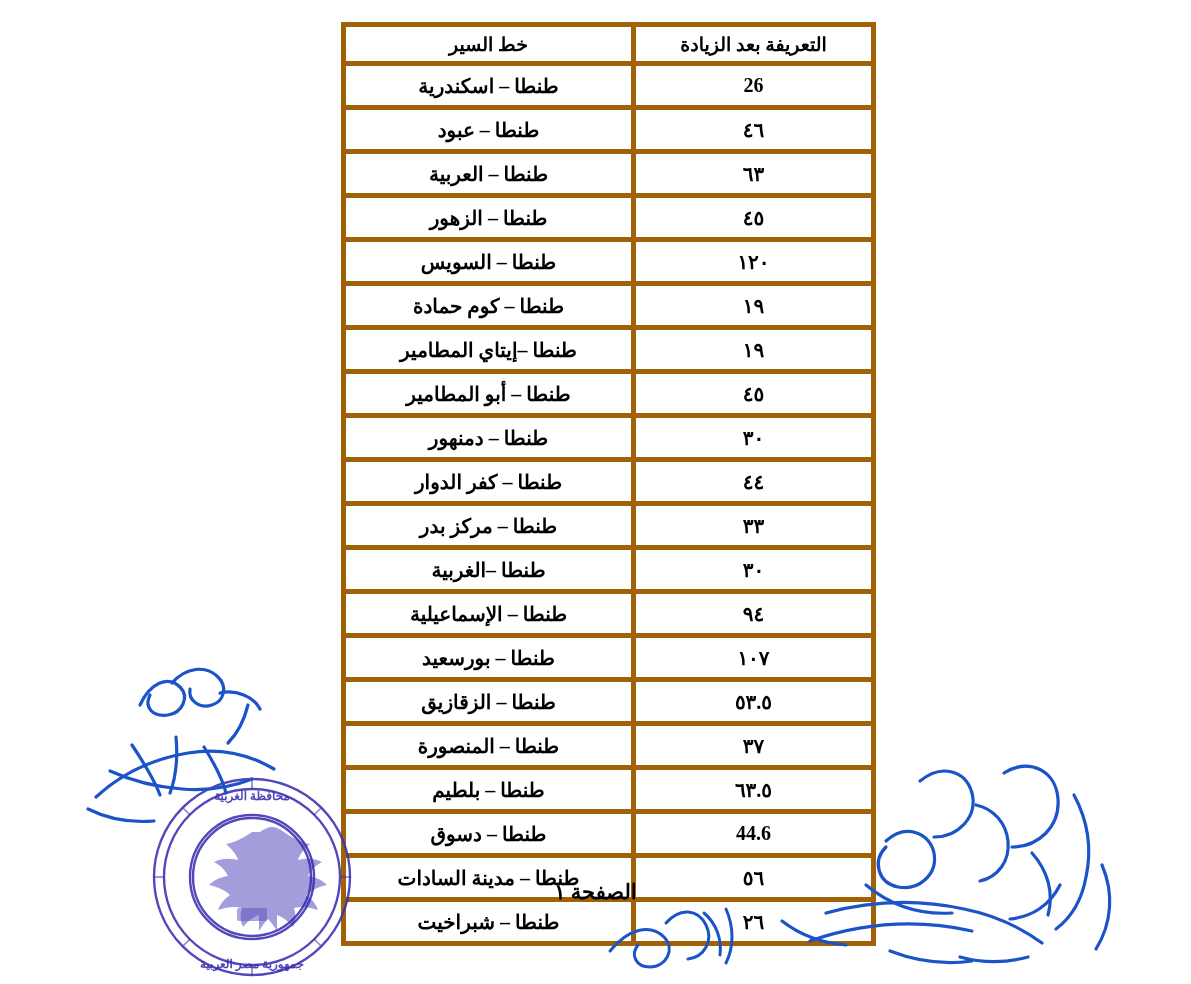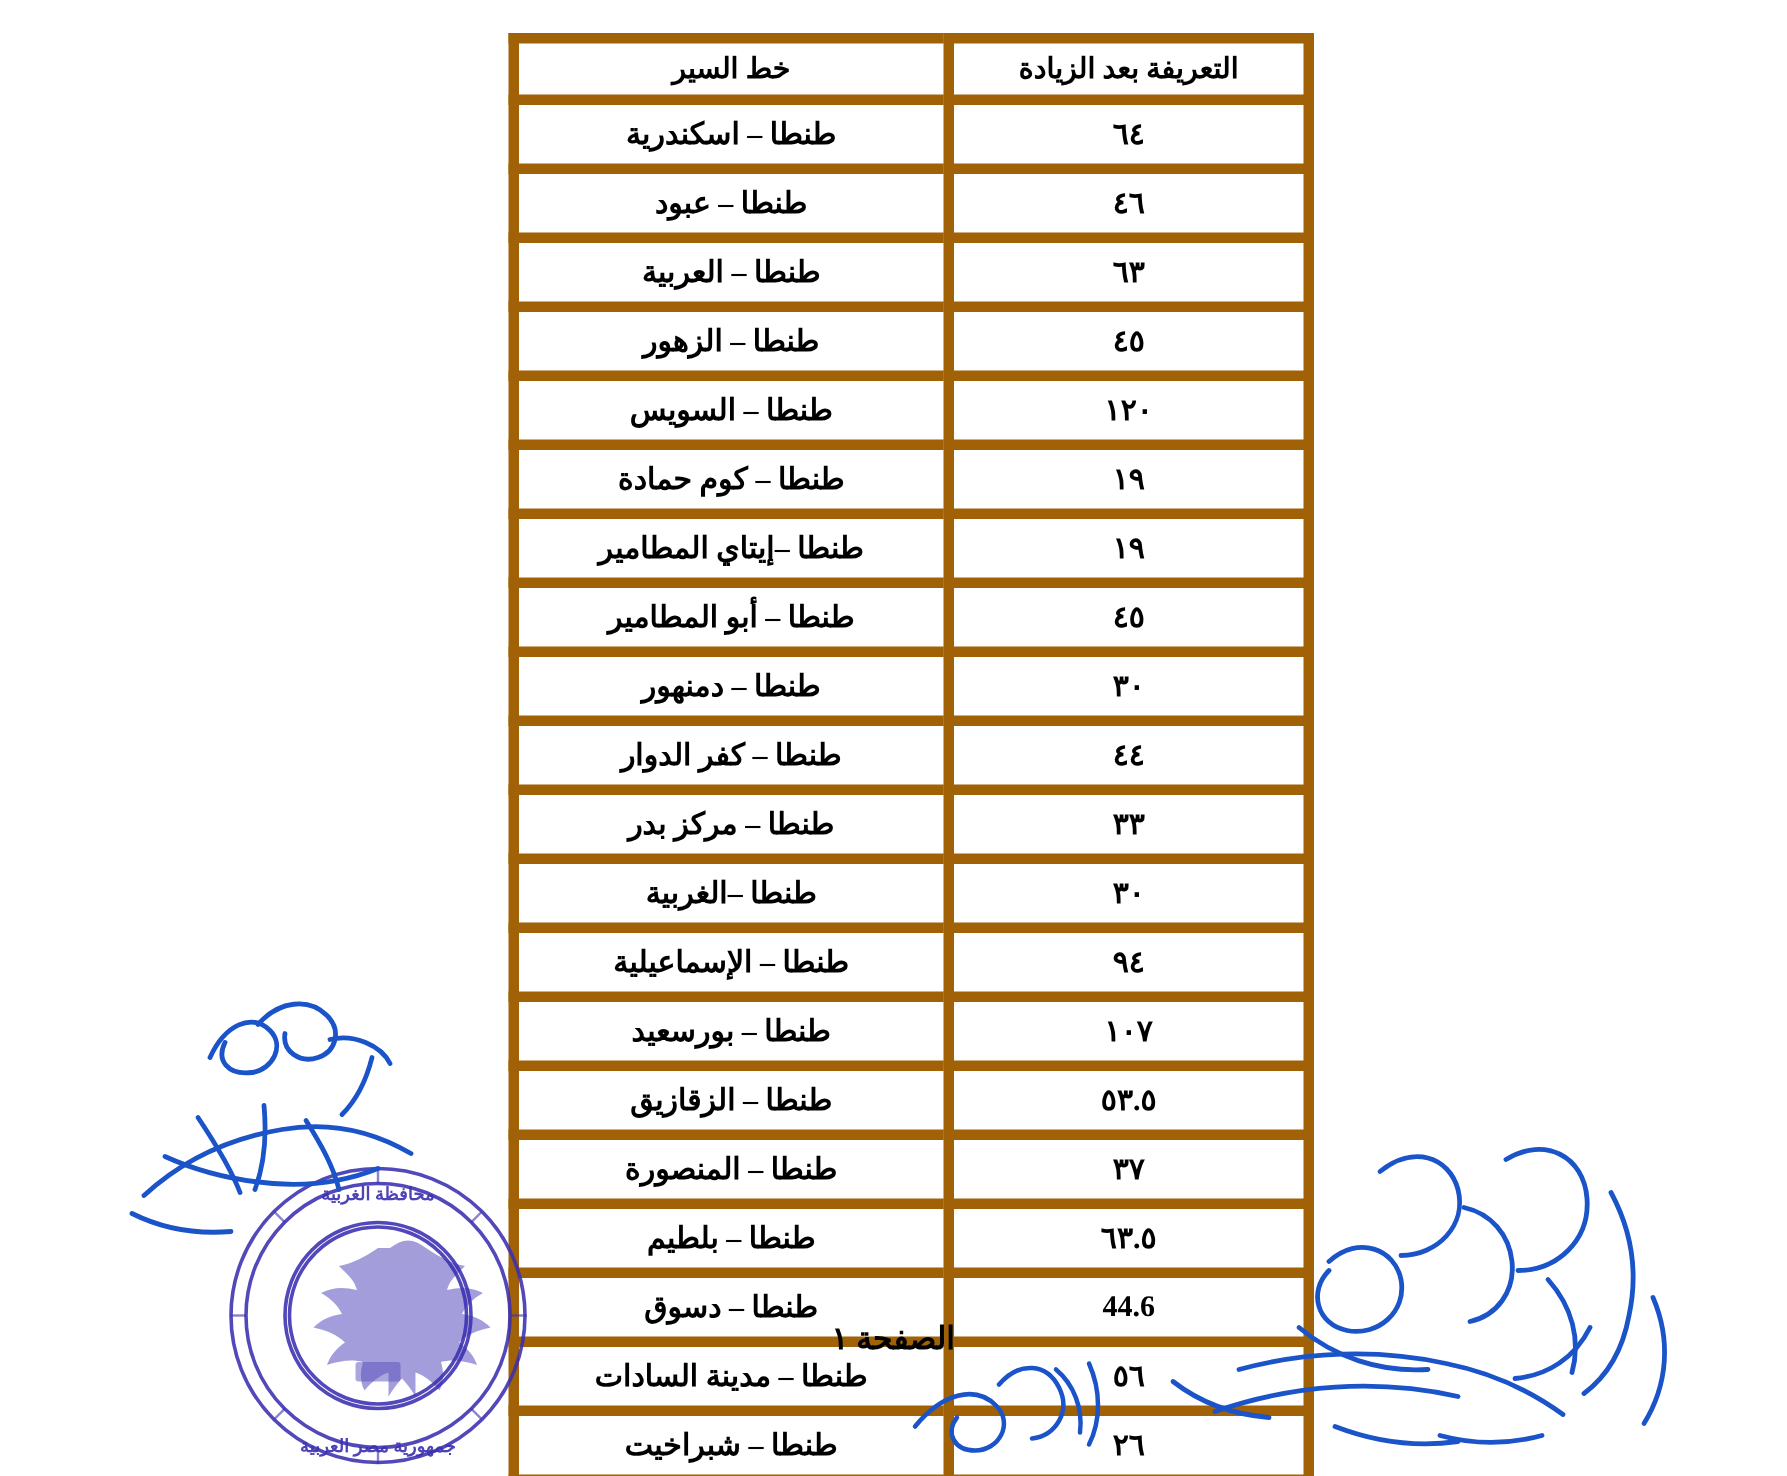--- a/index.html
+++ b/index.html
@@ -23,21 +23,21 @@
     width: 530px;
   }
   table.tariff {
     border-collapse: collapse;
     width: 530px;
     table-layout: fixed;
     background: #fff;
   }
   table.tariff th,
   table.tariff td {
-    border: 7px solid #a16207;
+    border: 5px solid #a16207;
     height: 39px;
     text-align: center;
     vertical-align: middle;
     font-size: 20px;
     font-weight: bold;
     font-family: "Liberation Serif", "DejaVu Serif", serif;
     color: #000;
     padding: 0 4px;
     white-space: nowrap;
   }
@@ -103,21 +103,21 @@
       <col class="c-route">
     </colgroup>
     <thead>
       <tr>
         <th>التعريفة بعد الزيادة</th>
         <th>خط السير</th>
       </tr>
     </thead>
     <tbody>
       <tr>
-        <td>٦٤</td>
+        <td>26</td>
         <td>طنطا – اسكندرية</td>
       </tr>
       <tr>
         <td>٤٦</td>
         <td>طنطا – عبود</td>
       </tr>
       <tr>
         <td>٦٣</td>
         <td>طنطا – العربية</td>
       </tr>

